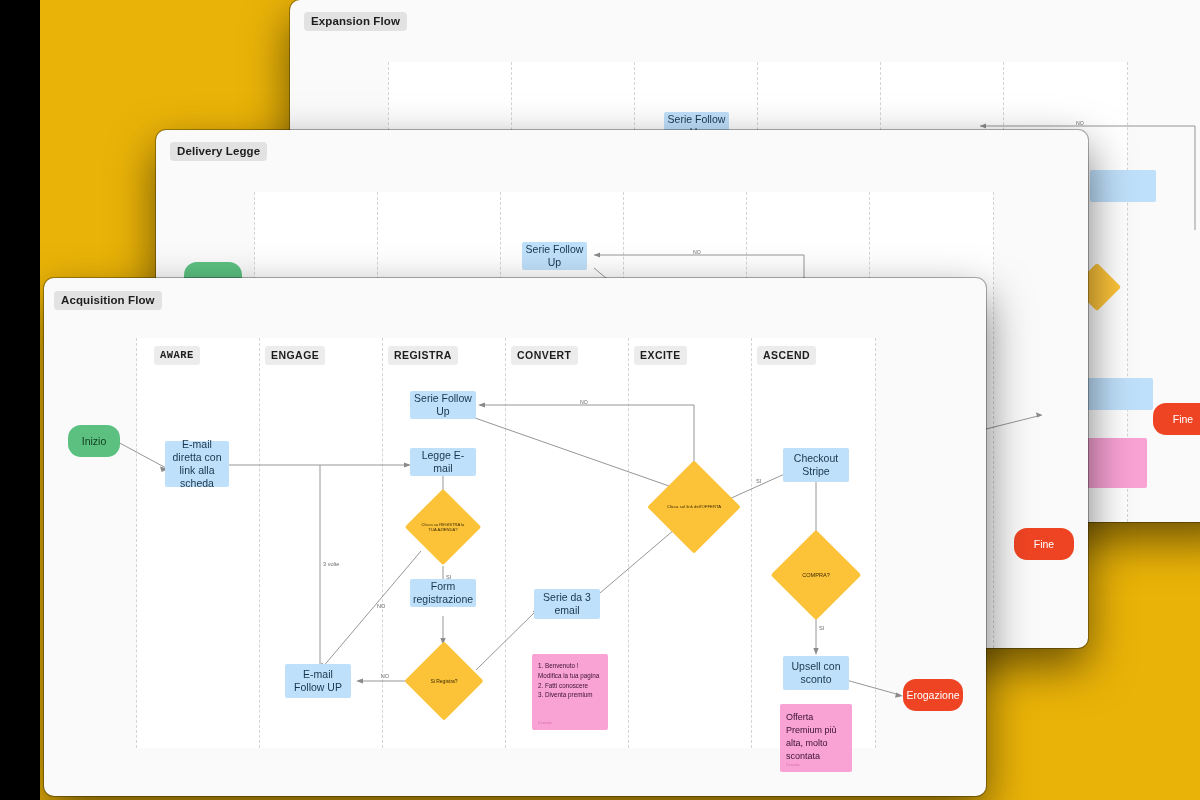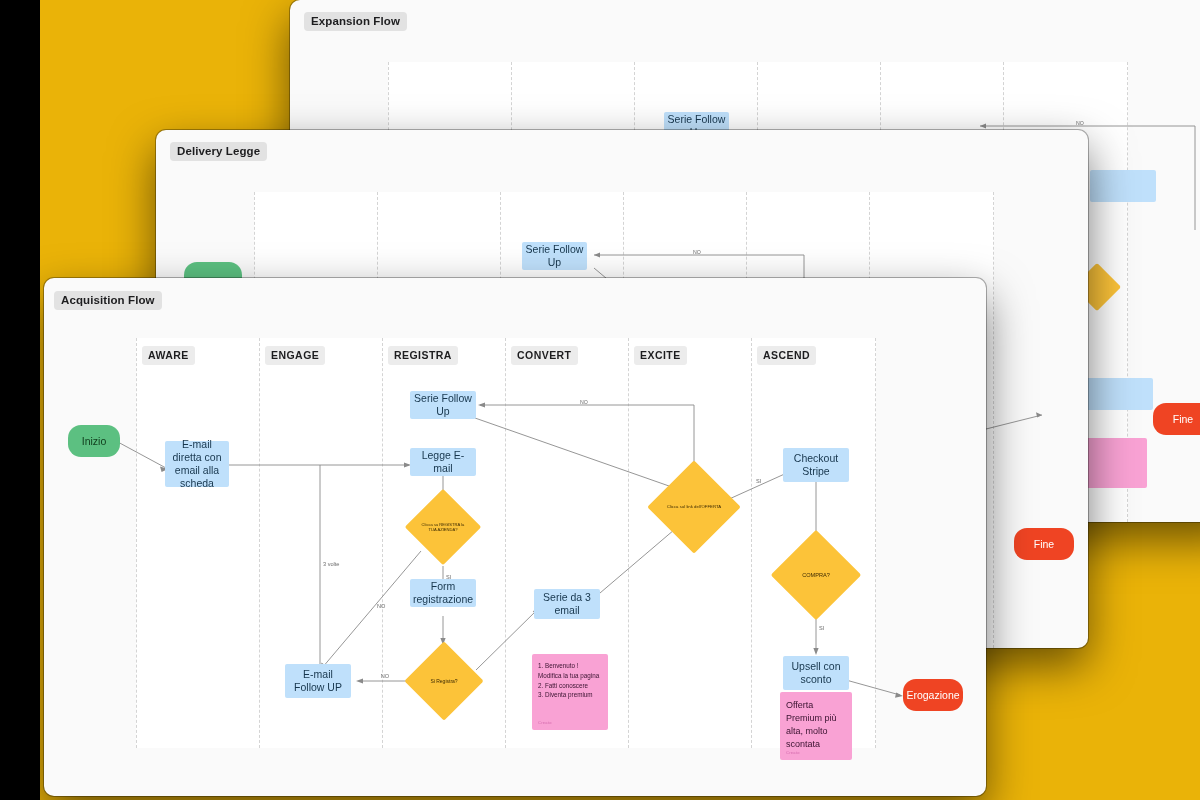--- a/index.html
+++ b/index.html
@@ -114,21 +114,21 @@
 
       <div class="lanes" style="left:92px;top:60px;width:740px;height:410px;">
         <div class="lane" style="left:0px;width:123px;"></div>
         <div class="lane" style="left:123px;width:123px;"></div>
         <div class="lane" style="left:246px;width:123px;"></div>
         <div class="lane" style="left:369px;width:123px;"></div>
         <div class="lane" style="left:492px;width:123px;"></div>
         <div class="lane last" style="left:615px;width:123px;"></div>
       </div>
 
-      <div class="lane-hdr" style="left:98px;top:68px;">AWARE</div>
+      <div class="lane-hdr" style="left:110px;top:68px;font-family:Liberation Mono, monospace;">AWARE</div>
       <div class="lane-hdr" style="left:221px;top:68px;">ENGAGE</div>
       <div class="lane-hdr" style="left:344px;top:68px;">REGISTRA</div>
       <div class="lane-hdr" style="left:467px;top:68px;">CONVERT</div>
       <div class="lane-hdr" style="left:590px;top:68px;">EXCITE</div>
       <div class="lane-hdr" style="left:713px;top:68px;">ASCEND</div>
 
       <svg class="edges" viewBox="0 0 942 518">
 
         <path class="e" d="M72,163 L122,190"></path>
         <polygon points="124,191 116,188.5 117.6,194" fill="#8a8a8a"></polygon>
@@ -181,21 +181,21 @@
         <path class="e" d="M772,313 L772,374"></path>
         <polygon points="772,377 769.4,370 774.6,370" fill="#8a8a8a"></polygon>
         <text class="elbl m" x="775" y="352">SI</text>
 
         <path class="e" d="M802,402 L856,417"></path>
         <polygon points="859,418 851,419.7 852.2,414.5" fill="#8a8a8a"></polygon>
       </svg>
 
       <div class="node n-term" style="left:24px;top:147px;width:52px;height:32px;">Inizio</div>
 
-      <div class="node n-box" style="left:121px;top:163px;width:64px;height:46px;">E-mail diretta con email alla scheda</div>
+      <div class="node n-box" style="left:121px;top:163px;width:64px;height:46px;">E-mail diretta con link alla scheda</div>
 
       <div class="node n-box" style="left:366px;top:113px;width:66px;height:28px;">Serie Follow Up</div>
 
       <div class="node n-box" style="left:366px;top:170px;width:66px;height:28px;">Legge E-mail</div>
 
       <div class="diam" style="left:372px;top:222px;width:54px;height:54px;">
         <div class="shp"></div>
         <div class="txt" style="font-size:4.1px;">Clicca su REGISTRA la TUA AZIENDA?</div>
       </div>
 
@@ -226,21 +226,21 @@
 
       <div class="node n-end" style="left:859px;top:401px;width:60px;height:32px;">Erogazione</div>
 
       <div class="n-note node" style="left:488px;top:376px;width:76px;height:76px;flex-direction:column;">
         <div>1. Benvenuto ! Modifica la tua pagina</div>
         <div>2. Fatti conoscere</div>
         <div>3. Diventa premium</div>
         <div class="note-tag">Creato</div>
       </div>
 
-      <div class="n-note big node" style="left:736px;top:414px;width:72px;height:68px;">
+      <div class="n-note big node" style="left:736px;top:426px;width:72px;height:68px;">
         <div>Offerta Premium più alta, molto scontata</div>
         <div class="note-tag">Creato</div>
       </div>
 
     </div>
   </div>
 
 </div>
 
 </body></html>

